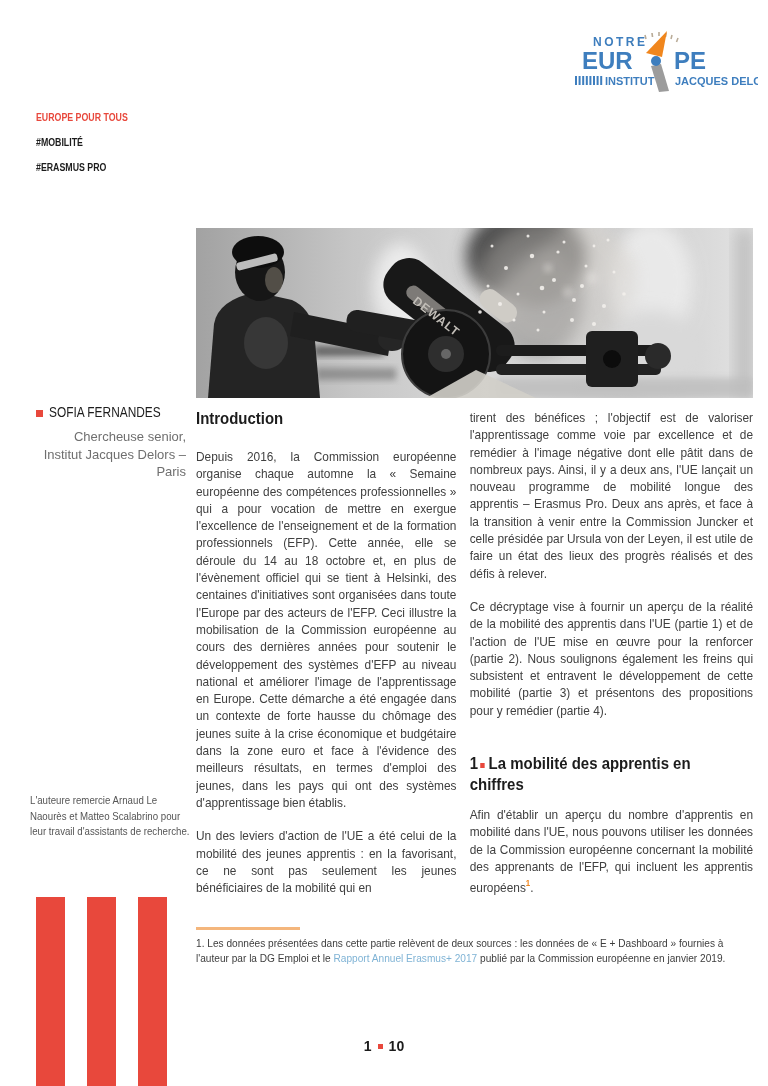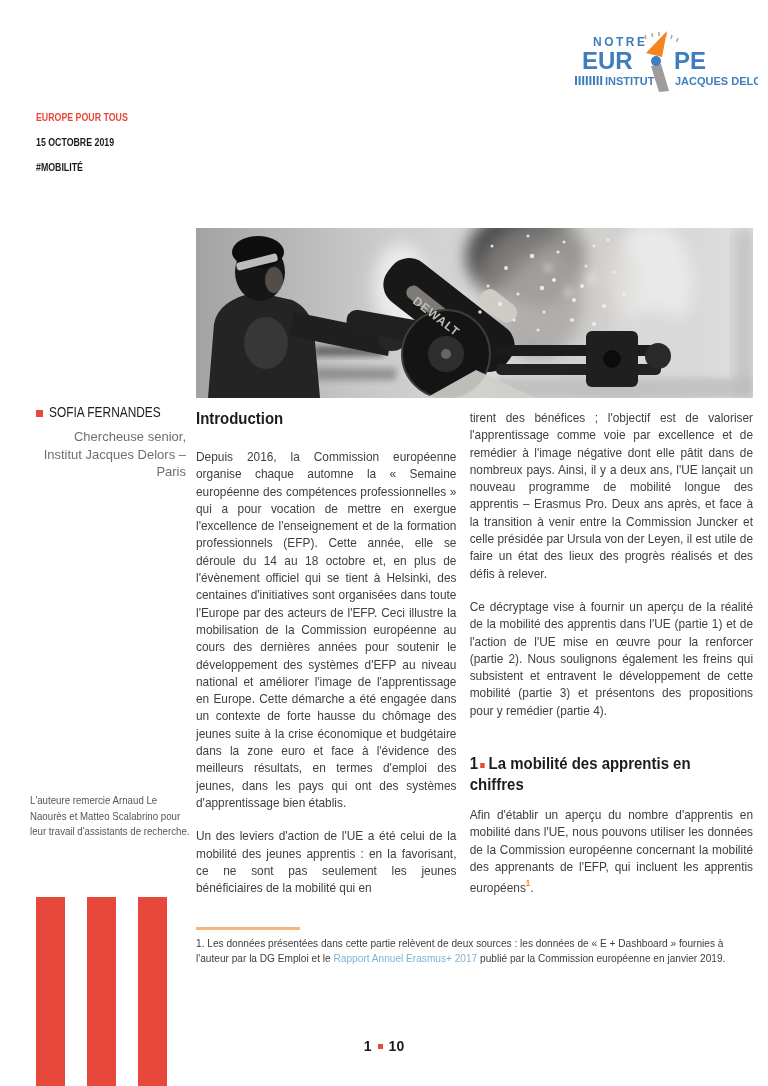--- a/index.html
+++ b/index.html
@@ -110,22 +110,22 @@
         <rect x="18" y="48" width="2" height="9"></rect>
       <rect x="21.6" y="48" width="2" height="9"></rect>
         <rect x="25.2" y="48" width="2" height="9"></rect>
     </g>
     <text x="30" y="57" font-size="11" font-weight="bold" fill="#3E7EBE">INSTITUT</text>
     <text x="100" y="57" font-size="11" font-weight="bold" fill="#3E7EBE">JACQUES DELORS</text>
   </svg>
 
   <div class="meta">
     <div class="meta-item"><span class="cond">EUROPE POUR TOUS</span></div>
-    <div class="meta-item"><span class="cond">15 OCTOBRE 2019</span></div>
     <div class="meta-item"><span class="cond">#MOBILITÉ</span></div>
+    <div class="meta-item"><span class="cond">#ERASMUS PRO</span></div>
   </div>
 
 
   <svg class="photo" viewBox="0 0 557 170">
     <defs>
       <linearGradient id="bgG" x1="0" y1="0" x2="1" y2="0">
         <stop offset="0" stop-color="#a2a2a2"></stop>
           <stop offset="0.28" stop-color="#c6c6c6"></stop>
         <stop offset="0.52" stop-color="#d9d9d9"></stop>
           <stop offset="0.78" stop-color="#cdcdcd"></stop>

